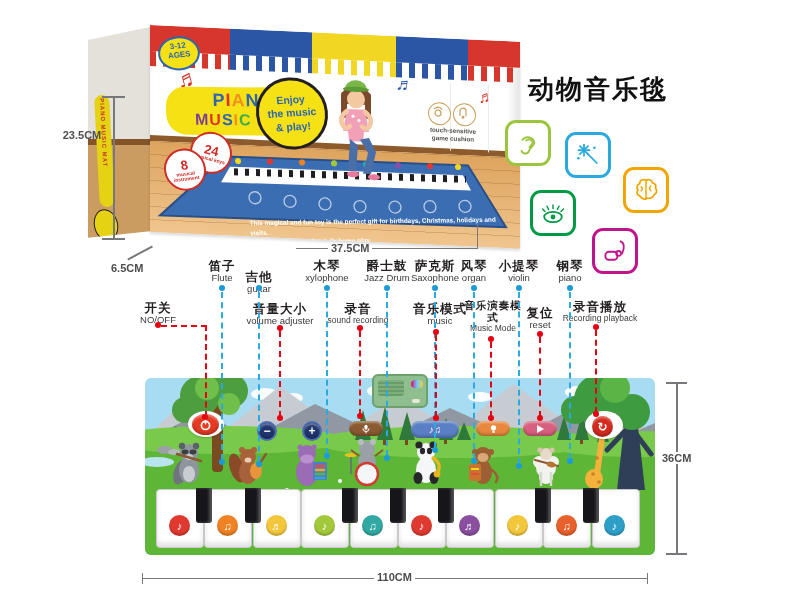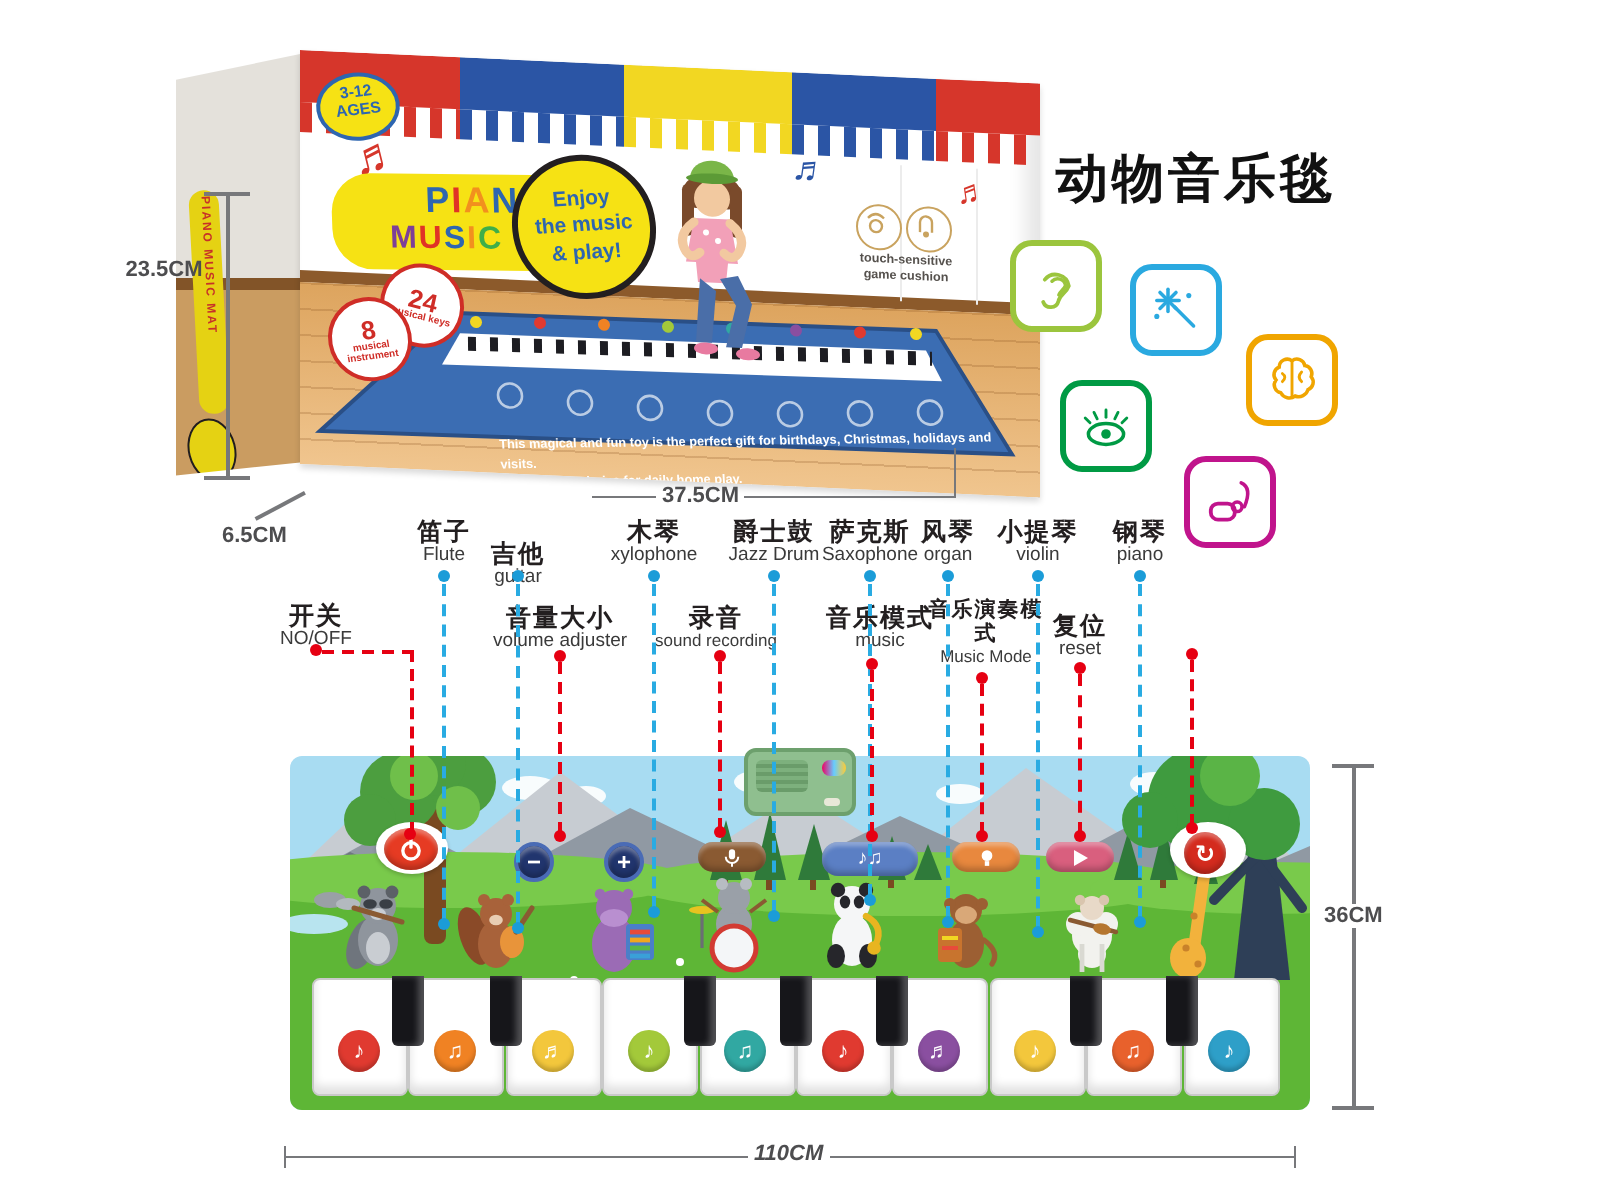--- a/index.html
+++ b/index.html
@@ -352,20 +352,24 @@
     <span class="en">music</span>
     </div>
   <div class="lbl" style="left:464px;top:300px;width:58px;">
     <span class="zh" style="font-size:10.5px;">音乐演奏模式</span>
     <span class="en small">Music Mode</span>
     </div>
   <div class="lbl" style="left:515px;top:306px;width:50px;">
     <span class="zh">复位</span>
     <span class="en">reset</span>
     </div>
+  <div class="lbl" style="left:550px;top:300px;width:100px;">
+    <span class="zh">录音播放</span>
+    <span class="en small">Recording playback</span>
+    </div>
 
   <div class="dot rdot" style="left:155px;top:322px;"></div>
   <div class="hline rh" style="left:161px;top:325px;width:46px;"></div>
   <div class="vline rl" style="left:205px;top:325px;height:92px;"></div>
     <div class="dot rdot" style="left:202px;top:414px;"></div>
   <div class="dot rdot" style="left:277px;top:325px;"></div>
     <div class="vline rl" style="left:279px;top:331px;height:86px;"></div>
     <div class="dot rdot" style="left:277px;top:415px;"></div>
   <div class="dot rdot" style="left:357px;top:325px;"></div>
     <div class="vline rl" style="left:359px;top:331px;height:84px;"></div>
@@ -660,15 +664,15 @@
   </div>
 
   <div class="dline" style="left:676px;top:382px;width:1.5px;height:171px;"></div>
   <div class="dline" style="left:666px;top:382px;width:21px;height:1.5px;"></div>
   <div class="dline" style="left:666px;top:553px;width:21px;height:1.5px;"></div>
   <div class="dim" style="left:659px;top:452px;">36CM</div>
 
   <div class="dline" style="left:142px;top:578px;width:506px;height:1px;"></div>
   <div class="dline" style="left:142px;top:573px;width:1px;height:11px;"></div>
   <div class="dline" style="left:647px;top:573px;width:1px;height:11px;"></div>
-  <div class="dim" style="left:374px;top:571px;font-style:italic;">110CM</div>
+  <div class="dim" style="left:374px;top:571px;">110CM</div>
 
 </div>
 
 </body></html>

